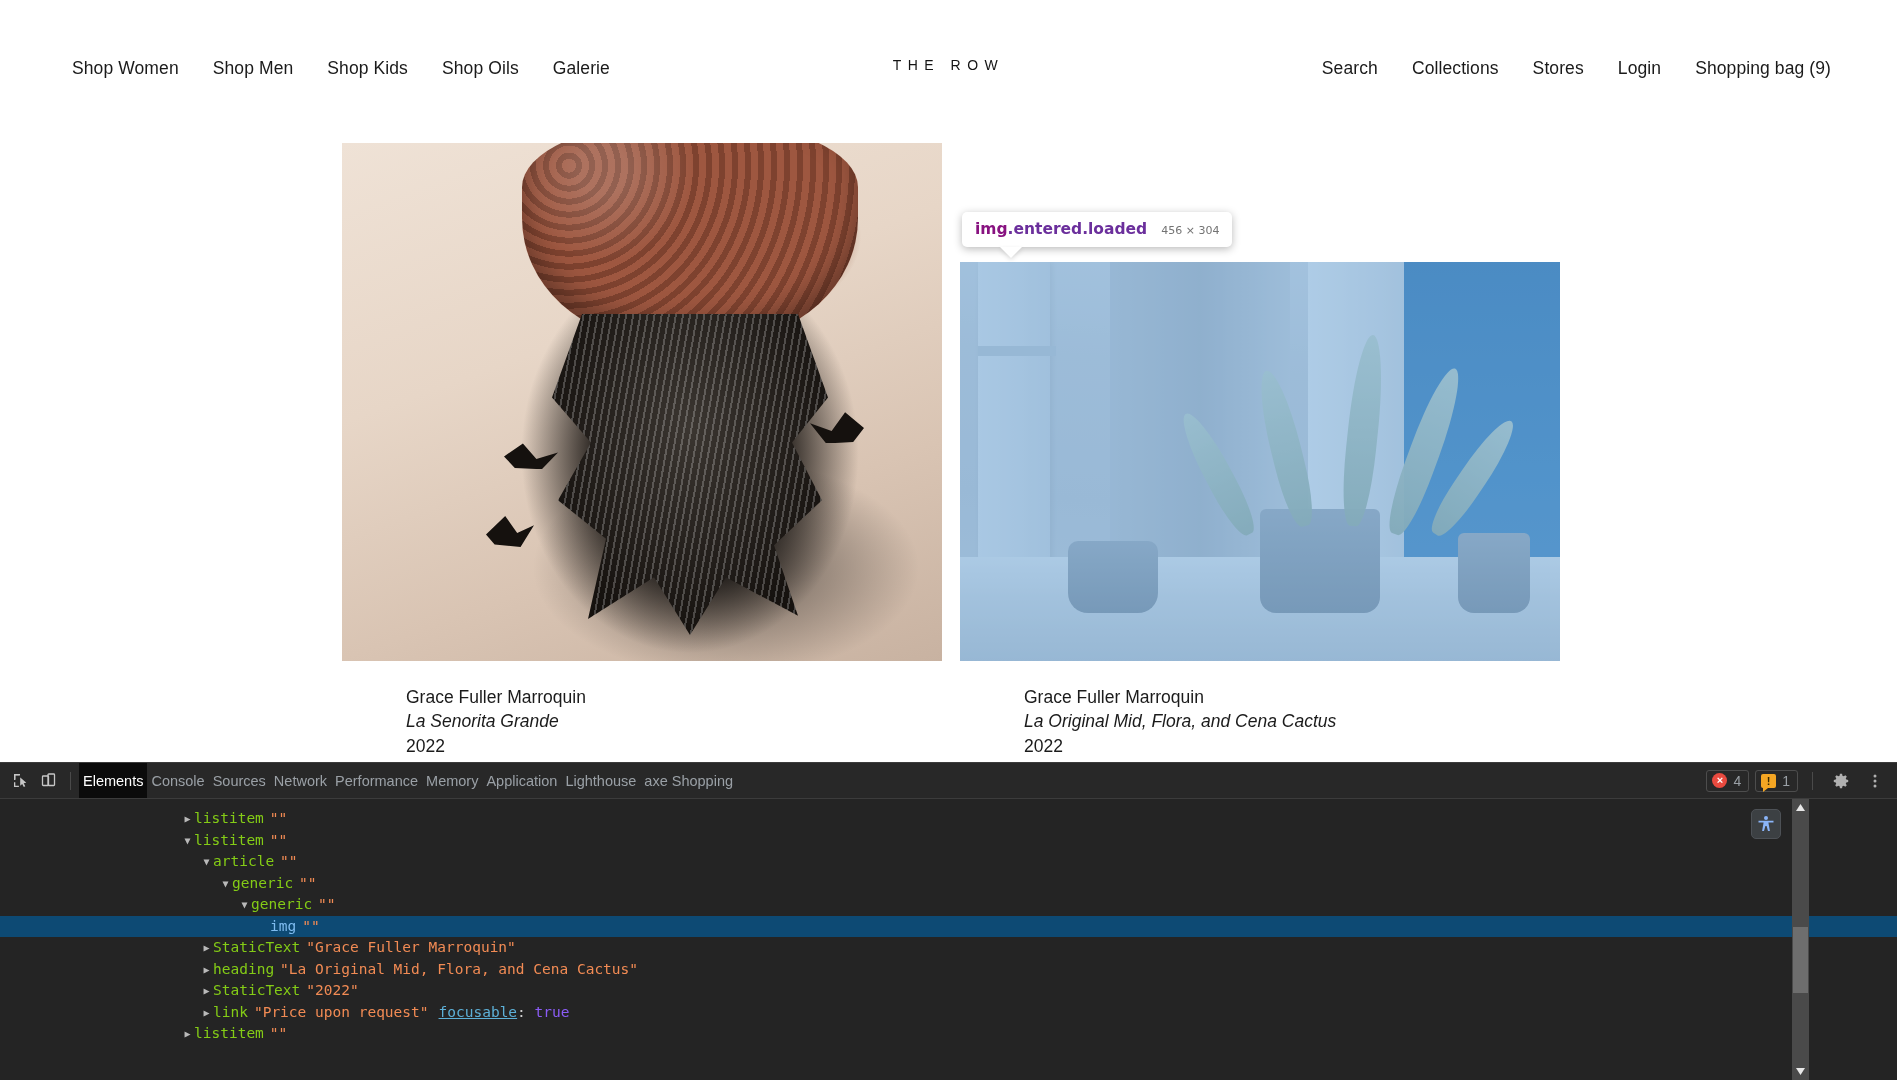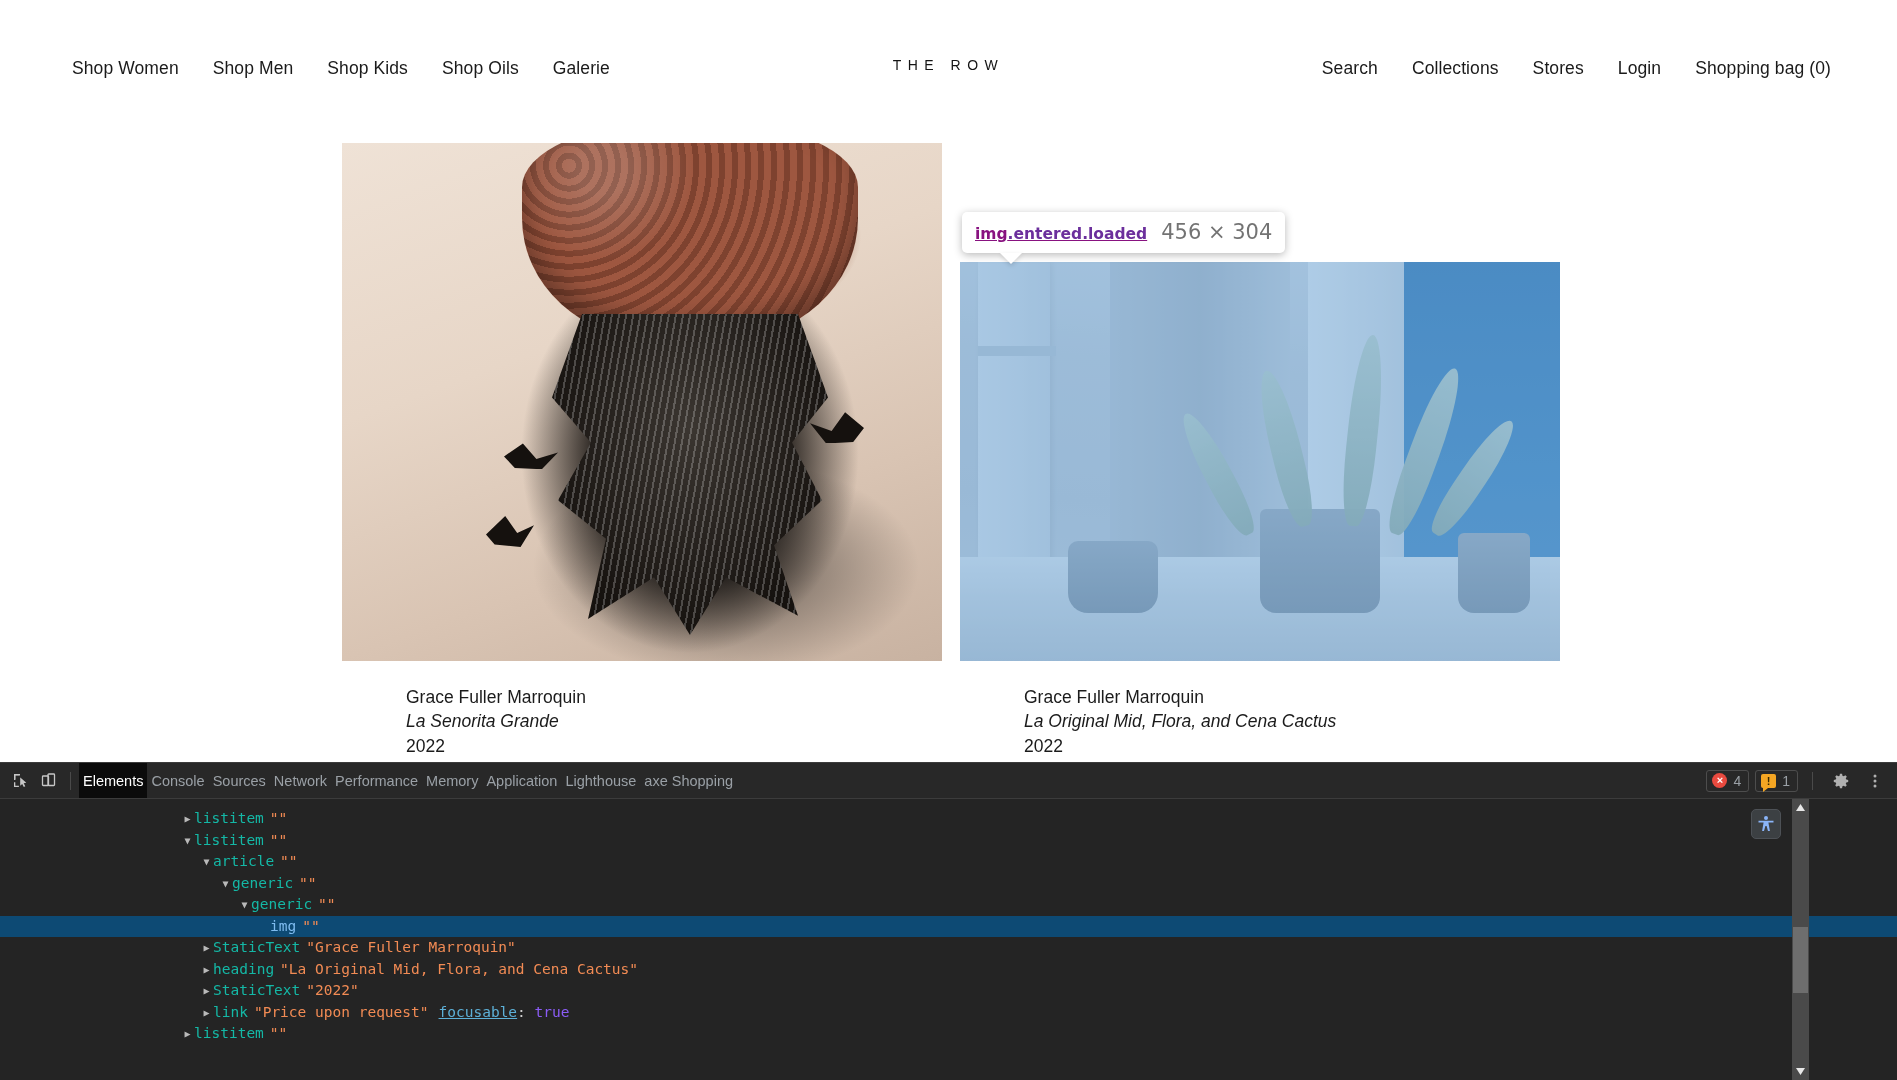--- a/index.html
+++ b/index.html
@@ -204,27 +204,26 @@
     align-items: baseline;
     gap: 14px;
     white-space: nowrap;
     z-index: 20;
   }
   #elem-tooltip .tt-tag {
     font-family: "DejaVu Sans", sans-serif;
     font-size: 15.5px;
     font-weight: bold;
     color: #881280;
-    text-decoration: underline;
   }
   #elem-tooltip .tt-tag .tag-name { color: #881280; }
   #elem-tooltip .tt-tag .tag-class { color: #6b2f9c; }
   #elem-tooltip .tt-dims {
     font-family: "DejaVu Sans", sans-serif;
-    font-size: 21px;
+    font-size: 11px;
     color: #737373;
   }
   #elem-tooltip .tt-arrow {
     position: absolute;
     left: 38px; bottom: -11px;
     width: 0; height: 0;
     border-left: 11px solid transparent;
     border-right: 11px solid transparent;
     border-top: 11px solid #ffffff;
     filter: drop-shadow(0 2px 2px rgba(0,0,0,0.14));
@@ -349,21 +348,21 @@
   }
   .ax-row.selected .ax-role { color: #7fbcf0; }
   .arrow {
     width: 13px;
     color: #b9b9b9;
     font-size: 10px;
     flex: 0 0 13px;
     text-align: center;
   }
   .arrow.blank { color: transparent; }
-  .ax-role { color: #14b8a6; }
+  .ax-role { color: #84cc16; }
   .ax-str { color: #f28b54; margin-left: 6px; }
   .ax-prop { color: #5db0d7; margin-left: 10px; text-decoration: underline; }
   .ax-colon { color: #d0d0d0; }
   .ax-val { color: #8b5cf6; }
 
   #ax-a11y-btn {
     position: absolute;
     right: 116px; top: 10px;
     width: 30px; height: 30px;
     background: #3c4043;
@@ -421,21 +420,21 @@
       <span class="nav-link">Galerie</span>
     </nav>
 
     <div class="brand">THE ROW</div>
 
     <nav class="nav-right">
       <span class="nav-link">Search</span>
       <span class="nav-link">Collections</span>
       <span class="nav-link">Stores</span>
       <span class="nav-link">Login</span>
-      <span class="nav-link">Shopping bag (0)</span>
+      <span class="nav-link">Shopping bag (9)</span>
     </nav>
   </div>
 
   <div id="grid">
 
     <div class="card" style="left:342px; top:3px; width:600px;">
       <div class="card-img" style="width:600px; height:518px;">
         <div class="art1">
           <div class="art1-top"></div>
           <div class="art1-body"></div>

